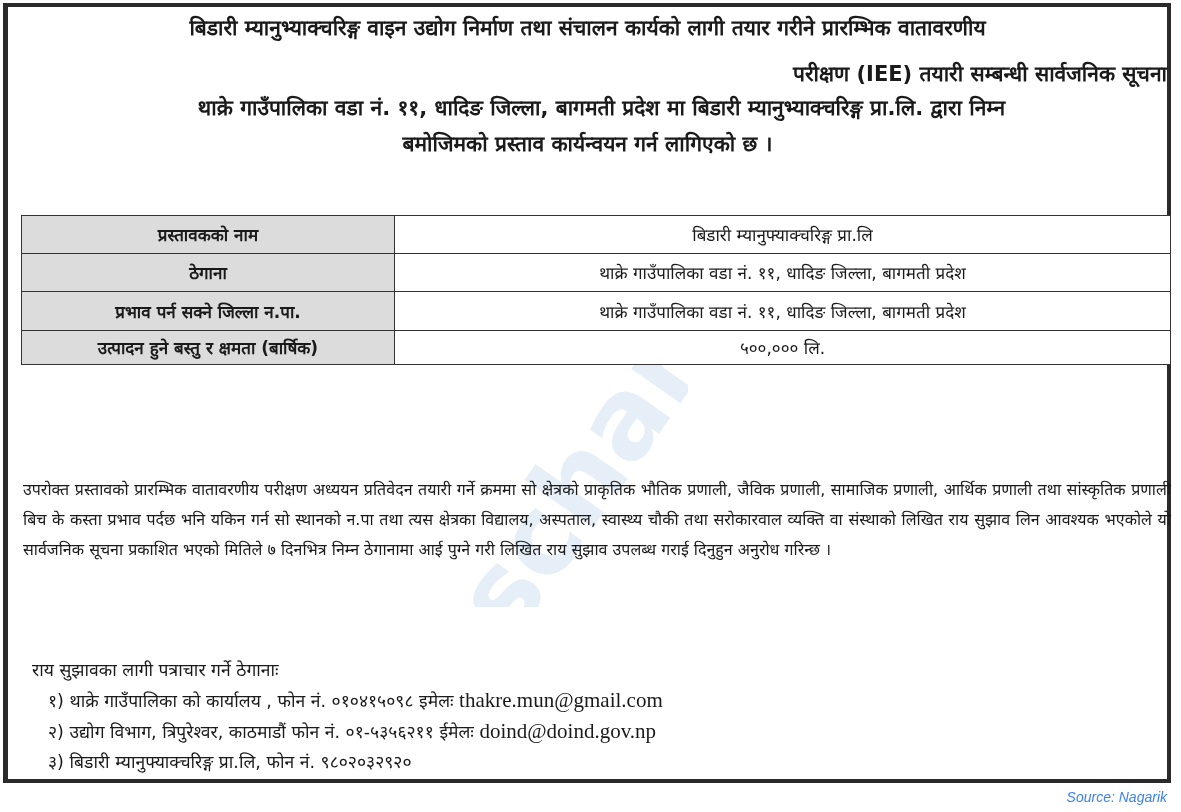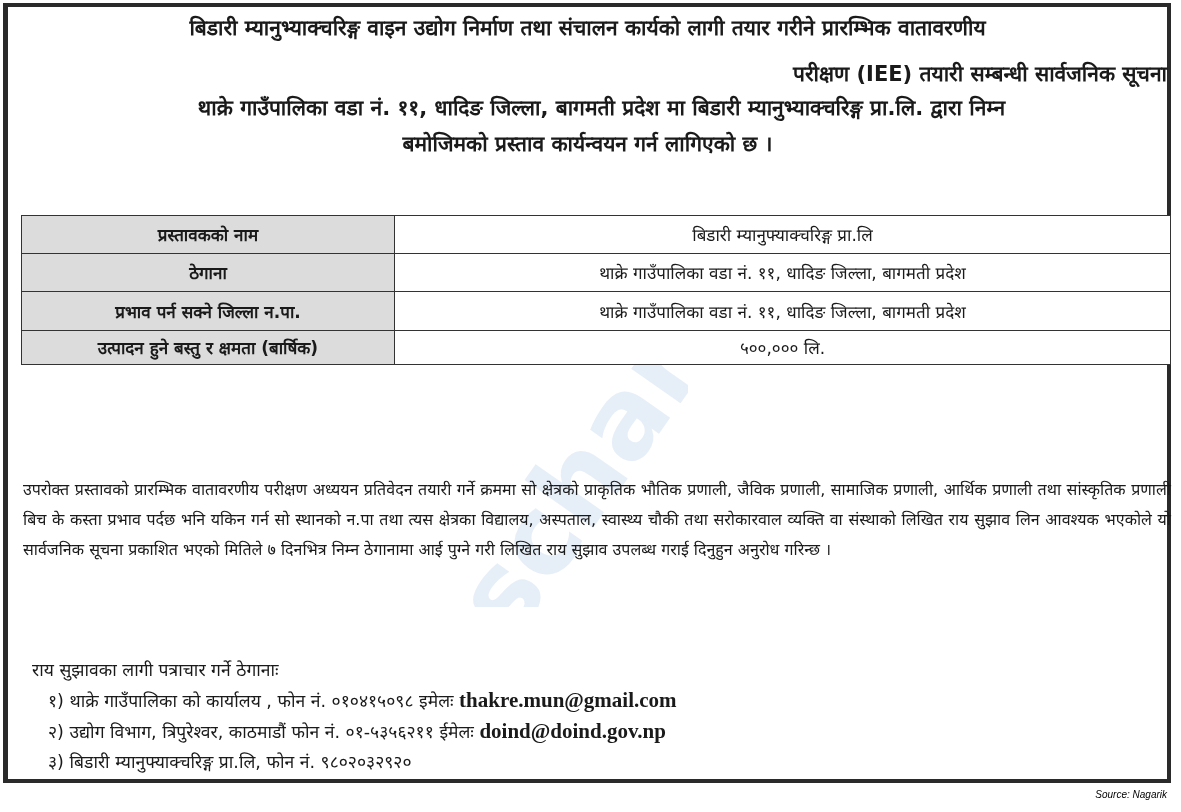--- a/index.html
+++ b/index.html
@@ -32,24 +32,24 @@
   table.info td.val { background: #fff; margin-left: 47px; }
   .r1 td { height: 37px; } .r2 td { height: 37px; } .r3 td { height: 34px; }
   .r4 td { height: 38px; } .r5 td { height: 70px; line-height: 30px; } .r6 td { height: 33px; }
   .body-text {
     position: absolute; left: 15px; top: 468px; width: 1148px; font-size: 16px; line-height: 30px;
     text-align: justify;
   }
   .contacts { position: absolute; left: 15px; top: 648px; font-size: 17.5px; line-height: 30px; margin-left: 9px; }
   .contacts .title { margin-left: 0; }
   .contacts .item { margin-left: 16px; white-space: nowrap; }
-  .email { font-family: "Liberation Serif", serif; font-weight: bold; font-size: 21px; }
+  .email { font-family: "Liberation Serif", serif; font-weight: normal; font-size: 21px; }
   .source {
-    position: absolute; right: 14px; top: 789px; font-style: italic; font-size: 10px;
-    font-family: "Liberation Sans", sans-serif; color: #000000;
+    position: absolute; right: 14px; top: 789px; font-style: italic; font-size: 14px;
+    font-family: "Liberation Sans", sans-serif; color: #3b82f6;
   }
   .wm { position: absolute; pointer-events: none; }
 </style>
 </head>
 <body>
 
 <div class="frame">
   <svg class="wm" style="left:300px;top:260px;" width="380" height="340" viewBox="0 0 380 340">
     <text x="30" y="300" transform="rotate(-55 190 170)" font-family="DejaVu Sans, sans-serif" font-weight="bold" font-size="110" fill="#d6e4f3" opacity="0.6">schana</text>
   </svg>

